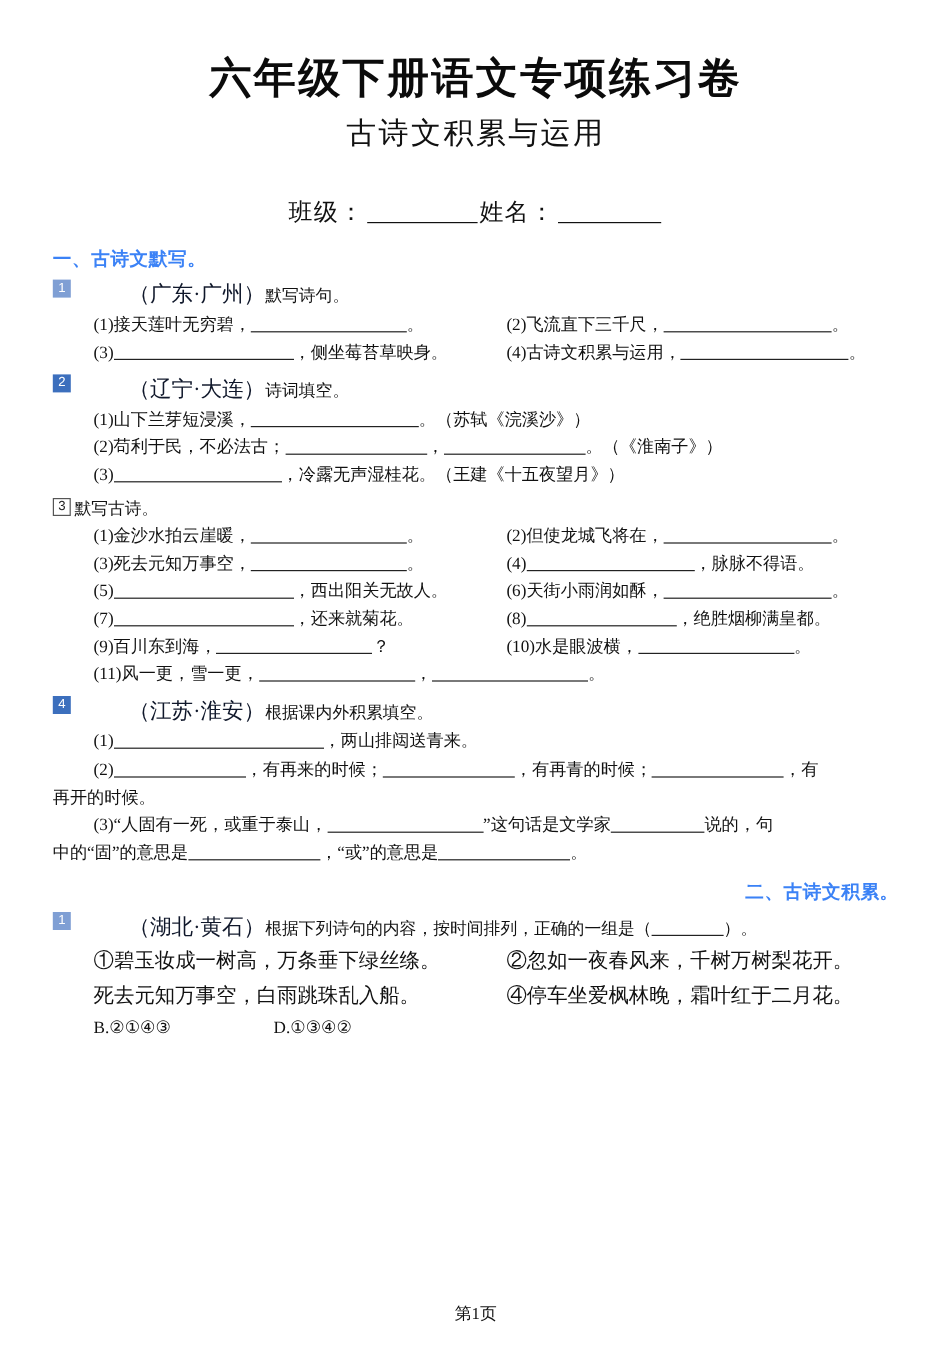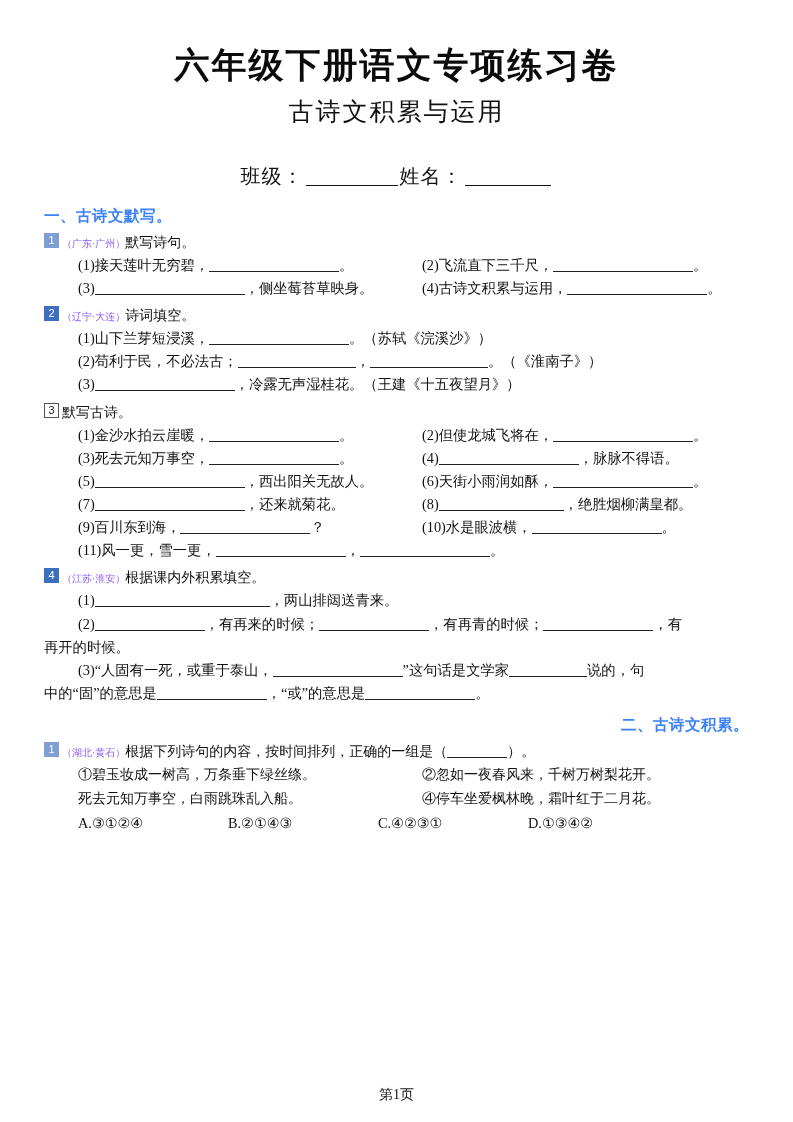--- a/index.html
+++ b/index.html
@@ -84,23 +84,24 @@
     font-family: "Liberation Sans", sans-serif;
   }
   .qnum.plain {
     background: #ffffff;
     color: #222;
     border: 1px solid #555;
     line-height: 13px;
   }
   .qnum.light { background:#7f9fd4; }
   .loc {
-    color: #8b5cf6;
-    font-size: 10px;
+    color: #0f172a;
+    font-size: 18px;
     font-family: "Liberation Serif", serif;
+    margin-left: 45px;
   }
   .row {
     font-size: 14.3px;
     line-height: 1.62;
     padding-left: 34px;
     white-space: nowrap;
   }
   .row.wrap { white-space: normal; }
   .col2 {
     display: flex;
@@ -126,21 +127,21 @@
   .u.w140 { width: 140px; }
   .u.w150 { width: 150px; }
   .u.w175 { width: 175px; }
   .choices {
     display: flex;
     padding-left: 34px;
     font-size: 14.3px;
     line-height: 1.7;
   }
   .choices > div { width: 150px; }
-  .opt2 { display:flex; padding-left: 34px; font-size: 14px; line-height: 1.7; white-space: nowrap;}
+  .opt2 { display:flex; padding-left: 34px; font-size: 17px; line-height: 1.7; white-space: nowrap;}
   .opt2 > div:first-child { width: 344px; flex:0 0 344px; }
   .footer {
     position: absolute;
     bottom: 18px;
     left: 0;
     width: 793px;
     text-align: center;
     font-size: 14px;
   }
 </style>
@@ -269,20 +270,18 @@
   </div>
   <div class="opt2">
     <div>①碧玉妆成一树高，万条垂下绿丝绦。</div>
     <div>②忽如一夜春风来，千树万树梨花开。</div>
   </div>
   <div class="opt2">
     <div>死去元知万事空，白雨跳珠乱入船。</div>
     <div>④停车坐爱枫林晚，霜叶红于二月花。</div>
   </div>
   <div class="choices">
-    <div>A.③①②④</div>
     <div>B.②①④③</div>
-    <div>C.④②③①</div>
     <div>D.①③④②</div>
   </div>
 
   <div class="footer">第1页</div>
 </div>
 
 </body></html>

